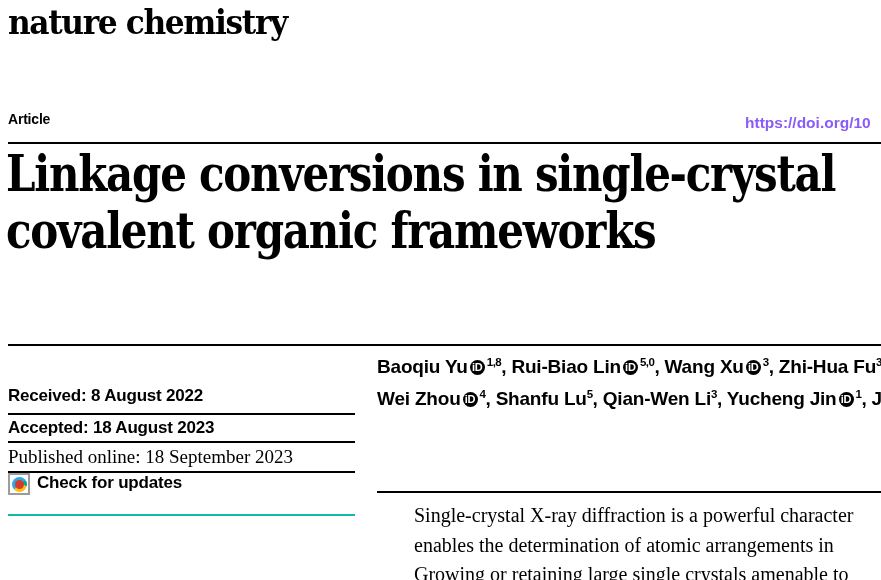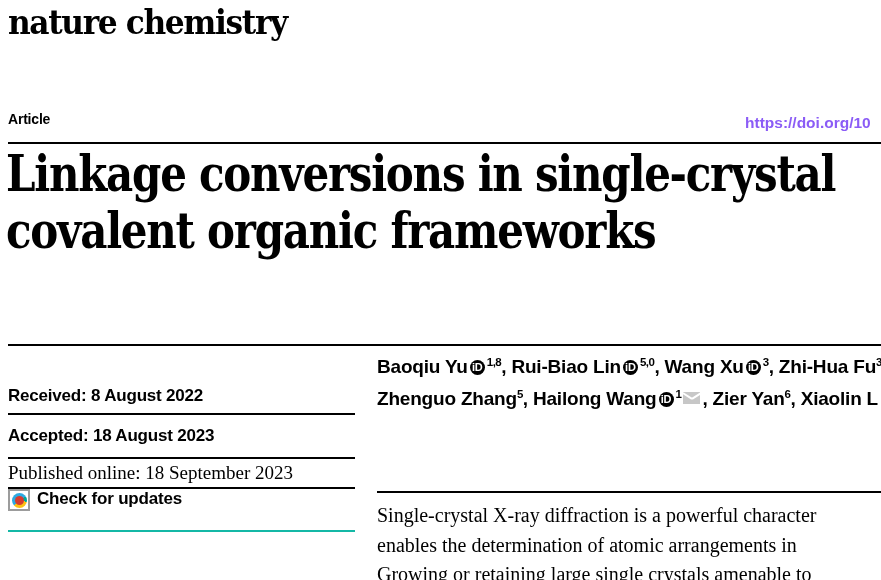--- a/index.html
+++ b/index.html
@@ -44,21 +44,21 @@
   .tline { white-space:nowrap; }
 
   
   .meta { position:absolute; left:8px; top:346px; width:347px;margin-top:32px; }
   .mrow {
     display:flex; align-items:center;
     border-bottom:2px solid #000;
   }
   .mrow.sans { font-size:17px; font-weight:bold; letter-spacing:-0.2px; height:37px; }
   .mrow.serif { font-family:"Liberation Serif", serif; font-size:19px; font-weight:normal; height:30px; }
-  .mrow:nth-child(2) { height:44px; }
+  .mrow:nth-child(2) { height:28px; }
   .cfu-row {
     display:flex; align-items:flex-start; height:43px;
     border-bottom:2px solid #14b8a6;
     font-size:17px; font-weight:bold; letter-spacing:-0.2px;
     cursor:pointer;
   }
   .cfu-icon {
     width:22px; height:22px; border:2px solid #9c9c9c; background:#fff;
     display:inline-flex; align-items:center; justify-content:center;
     margin-right:7px; flex:0 0 auto;
@@ -95,21 +95,21 @@
   }
   .env::before { left:-1.5px; transform:rotate(33deg); }
   .env::after  { right:-1.5px; transform:rotate(-33deg); }
 
   
   .abstract {
     position:absolute; left:377px; top:501px;
     font-family:"Liberation Serif", serif;
     font-size:20px; line-height:29.5px; font-weight:normal;
   }
-  .absline { white-space:nowrap; }
+  .absline { white-space:nowrap;margin-left:37px; }
 </style>
 </head>
 <body>
 
 <div class="page">
 
   <div class="logo">nature chemistry</div>
 
   <div class="article-label">Article</div>
   <a class="doi" href="#">https://doi.org/10</a>
@@ -132,21 +132,21 @@
     <div class="cfu-row">
       <span class="cfu-icon">
           <span class="cfu-ring"></span>
         </span>
       <span>Check for updates</span>
     </div>
   </div>
 
   <div class="authors" id="authors">
       <div class="aline"><span>Baoqiu Yu</span><span class="orcid">iD</span><sup class="asup">1,8</sup><span>, </span><span>Rui-Biao Lin</span><span class="orcid">iD</span><sup class="asup">5,0</sup><span>, </span><span>Wang Xu</span><span class="orcid">iD</span><sup class="asup">3</sup><span>, </span><span>Zhi-Hua Fu</span><sup class="asup">3</sup></div>
-      <div class="aline"><span>Zhenguo Zhang</span><sup class="asup">5</sup><span>, </span><span>Hailong Wang</span><span class="orcid">iD</span><sup class="asup">1</sup><span class="env"></span><span>, </span><span>Zier Yan</span><sup class="asup">6</sup><span>, </span><span>Xiaolin L</span></div>
+      <div class="aline"><span>Wei Zhou</span><span class="orcid">iD</span><sup class="asup">4</sup><span>, </span><span>Shanfu Lu</span><sup class="asup">5</sup><span>, </span><span>Qian-Wen Li</span><sup class="asup">3</sup><span>, </span><span>Yucheng Jin</span><span class="orcid">iD</span><sup class="asup">1</sup><span>, J</span></div>
     </div>
 
   <div class="rule rule-abstract"></div>
   <div class="abstract" id="abslines">
       <div class="absline">Single-crystal X-ray diffraction is a powerful character</div>
       <div class="absline">enables the determination of atomic arrangements in</div>
       <div class="absline">Growing or retaining large single crystals amenable to</div>
     </div>
 
 </div>

